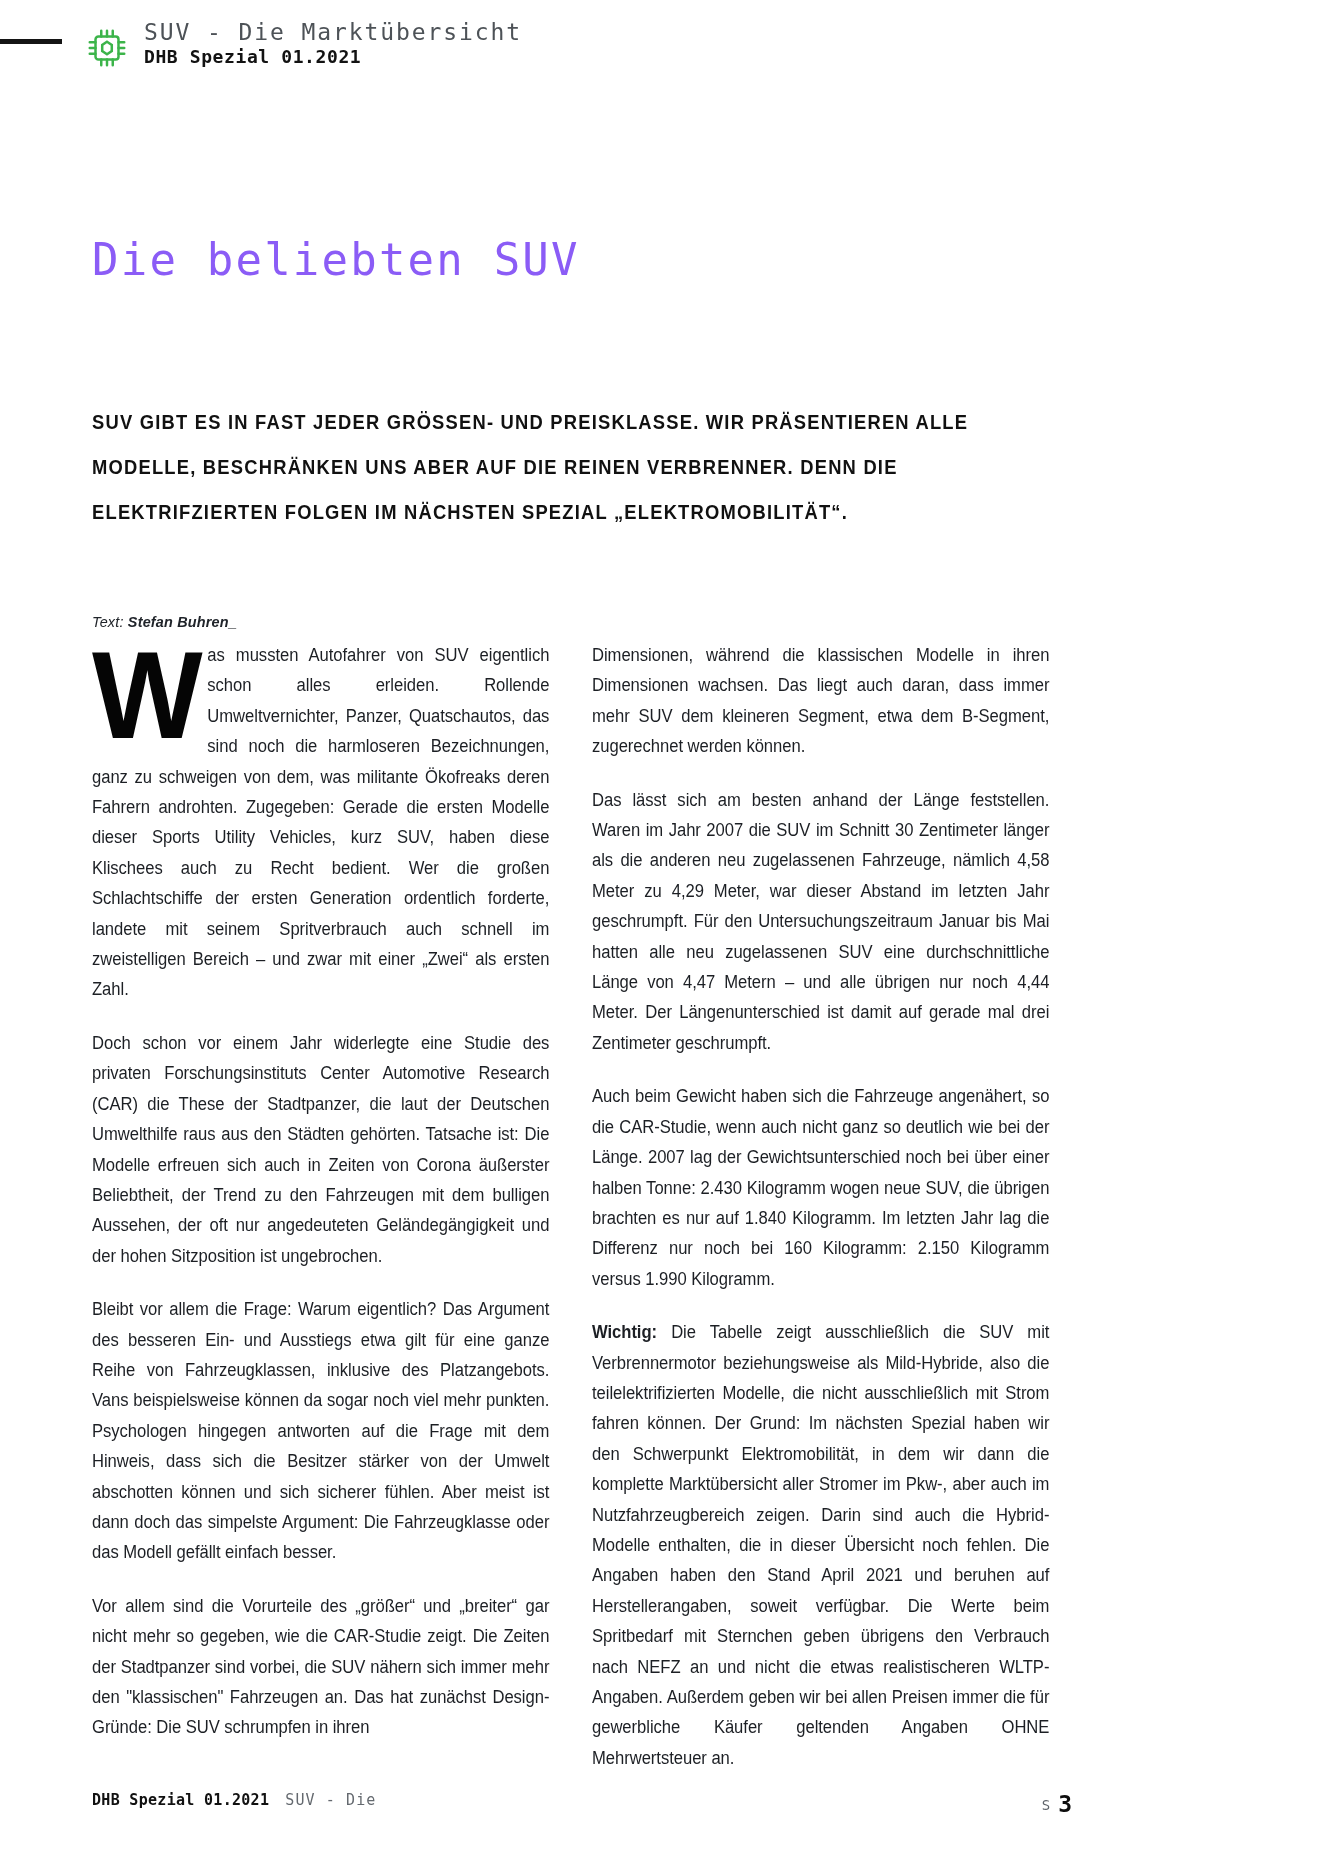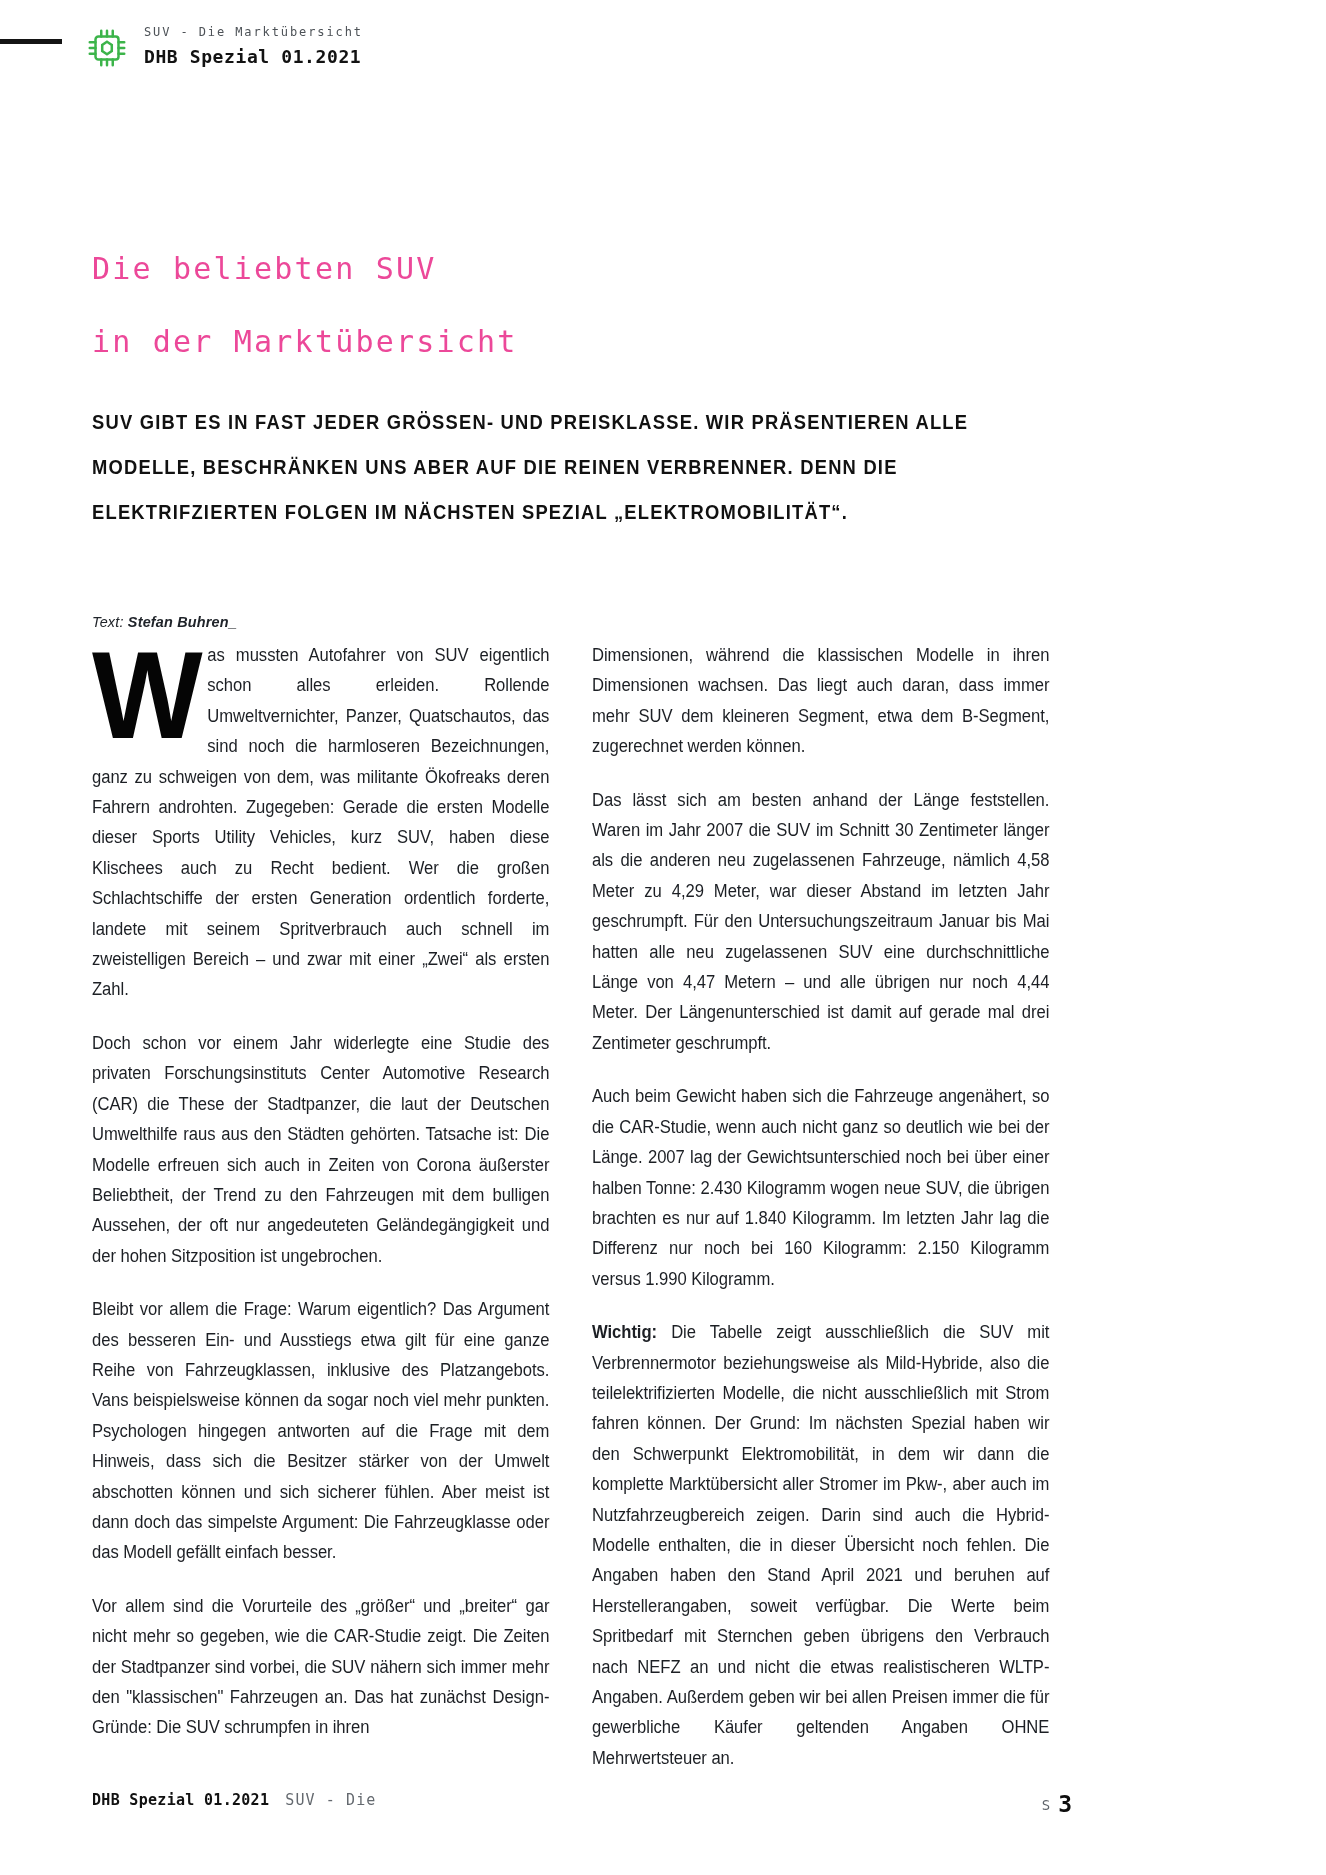--- a/index.html
+++ b/index.html
@@ -51,49 +51,49 @@
   .chip-icon svg { display: block; width: 46px; height: 46px; }
 
   .head-text {
     position: absolute;
     left: 144px;
     top: -2px;
     width: 700px;
   }
   .head-line1 {
     font-family: "DejaVu Sans Mono", monospace;
-    font-size: 12px;
+    font-size: 23px;
     letter-spacing: 1.9px;
     color: #4d5257;
     font-weight: 400;
     line-height: 24px;
     white-space: nowrap;
   }
   .head-line2 {
     font-family: "DejaVu Sans Mono", monospace;
     font-size: 18px;
     letter-spacing: 0.6px;
     color: #121212;
     font-weight: 700;
     line-height: 26px;
     white-space: nowrap;
   }
 
   
   .headline {
     position: absolute;
     left: 92px;
-    top: 232px;
+    top: 223px;
     width: 1000px;
     font-family: "DejaVu Sans Mono", monospace;
     font-weight: 400;
-    font-size: 30px;
+    font-size: 44px;
     line-height: 73px;
     letter-spacing: 2.2px;
-    color: #ec4899;
+    color: #8b5cf6;
   }
   .headline .hl-line { display: block; white-space: nowrap; }
 
   
   .lead {
     position: absolute;
     left: 92px;
     top: 400px;
     width: 980px;
     font-family: "Liberation Sans Narrow", "Liberation Sans", sans-serif;
@@ -225,21 +225,20 @@
     </span>
 
     <div class="head-text">
       <div class="head-line1">SUV - Die Marktübersicht</div>
       <div class="head-line2">DHB Spezial 01.2021</div>
     </div>
   </div>
 
   <h1 class="headline">
     <span class="hl-line">Die beliebten SUV</span>
-    <span class="hl-line">in der Marktübersicht</span>
   </h1>
 
   <div class="lead">
     <span class="lead-line">SUV GIBT ES IN FAST JEDER GRÖSSEN- UND PREISKLASSE. WIR PRÄSENTIEREN ALLE</span>
     <span class="lead-line">MODELLE, BESCHRÄNKEN UNS ABER AUF DIE REINEN VERBRENNER. DENN DIE</span>
     <span class="lead-line">ELEKTRIFZIERTEN FOLGEN IM NÄCHSTEN SPEZIAL „ELEKTROMOBILITÄT“.</span>
   </div>
 
   <div class="byline">
     <span class="by-label">Text:</span>

